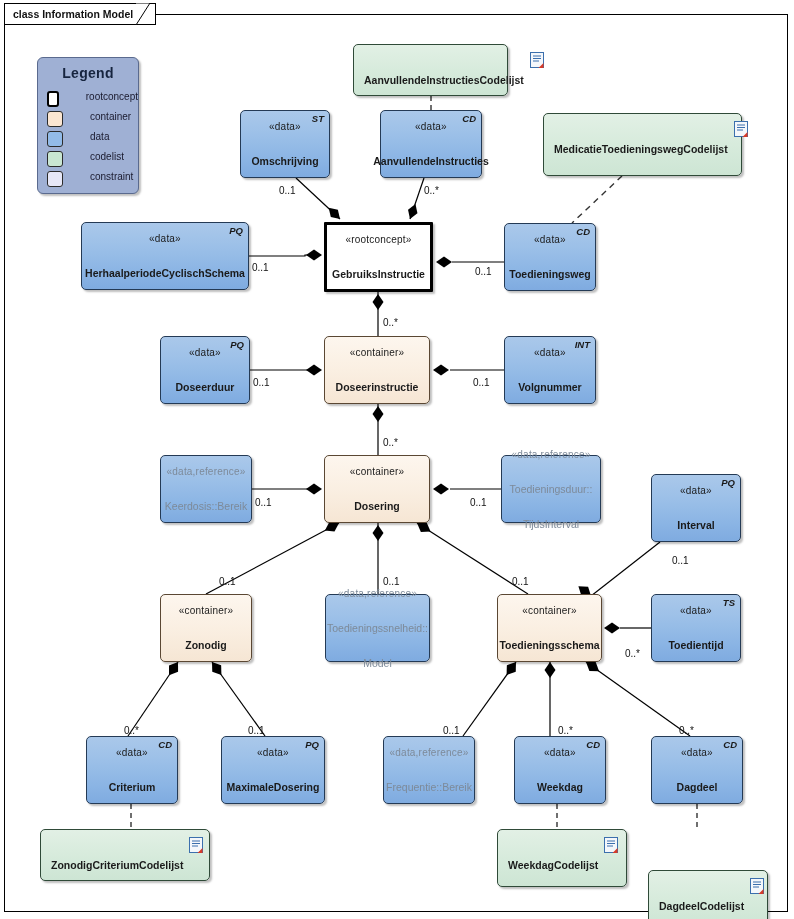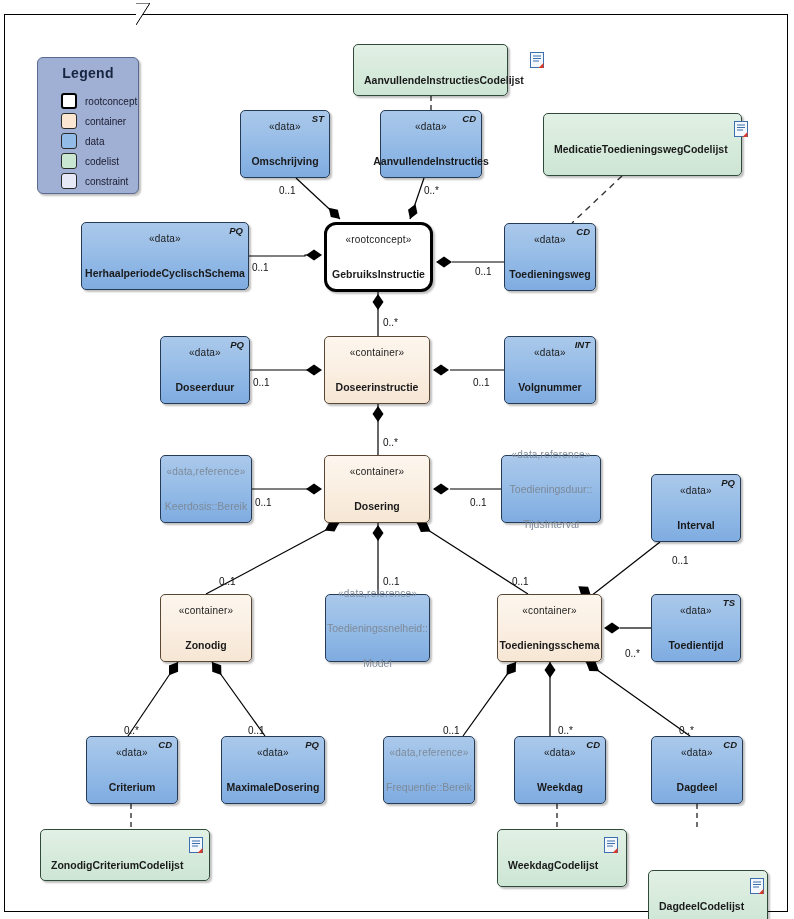--- a/index.html
+++ b/index.html
@@ -51,21 +51,21 @@
   .n-ref .stereo,.n-ref .nm{color:#7d8a99;}
   .n-ref .nm{font-weight:normal;}
 
   
   .n-container{
     background:linear-gradient(180deg,#fdf6ee 0%,#faefe2 50%,#f6e6d4 100%);
     border-color:#5a4733;
   }
   
   .n-root{
-    background:#ffffff;border:3px solid #000;border-radius:12px;
+    background:#ffffff;border:3px solid #000;border-radius:1px;
   }
   
   .n-codelist{
     background:linear-gradient(180deg,#e2f0e5 0%,#d7ebdc 50%,#cde5d4 100%);
     border-color:#2f4a38;
     flex-direction:row;align-items:flex-start;justify-content:flex-start;
     padding:7px 10px 0 10px;
   }
   .n-codelist .nm{font-weight:bold;font-size:10.5px;flex:1;text-align:left;}
 
@@ -76,21 +76,21 @@
   .legend{
     position:absolute;left:37px;top:57px;width:100px;height:135px;
     background:#9fb0d4;border:1px solid #5a6a8e;border-radius:6px;
     box-shadow:2px 2px 2px rgba(0,0,0,0.25);
     z-index:3;
   }
   .legend-title{
     text-align:center;font-weight:bold;font-size:14px;color:#16243f;
     margin-top:7px;margin-bottom:10px;letter-spacing:0.3px;
   }
-  .legend-row{display:flex;align-items:center;height:20px;padding-left:23px;}
+  .legend-row{display:flex;height:20px;padding-left:9px;gap:19px;}
   .legend-sw{width:16px;height:16px;border-radius:3px;border:1px solid #2b2b2b;box-sizing:border-box;}
   .sw-root{background:#fff;border:2px solid #000;}
   .sw-container{background:#fbe6d2;}
   .sw-data{background:#93bbe8;}
   .sw-codelist{background:#c9e6d2;}
   .sw-constraint{background:#e6e7f7;}
   .legend-label{margin-left:8px;font-size:10px;color:#1a1a2e;}
 
   
   #edges{position:absolute;left:0;top:0;width:794px;height:919px;z-index:2;pointer-events:none;}
@@ -100,20 +100,23 @@
     position:absolute;font-size:10px;color:#111;z-index:4;white-space:nowrap;
     font-family:"Liberation Sans", sans-serif;
   }
 </style>
 </head>
 <body>
 
 <div id="canvas">
 
   <div class="frame"></div>
+  <div class="frame-tab">
+    <span>class Information Model</span>
+  </div>
   <div class="frame-tab-corner" style="left:136px;">
     <svg width="16" height="24" viewBox="0 0 16 24">
         <path d="M0,0 L14,0 L0,22" fill="#ffffff" stroke="none"></path>
         <path d="M14,0 L0,22" stroke="#000" stroke-width="1" fill="none"></path>
         <path d="M0,0 L14,0" stroke="#000" stroke-width="1" fill="none"></path>
       </svg>
   </div>
 
   <svg id="edges">
     <defs>

